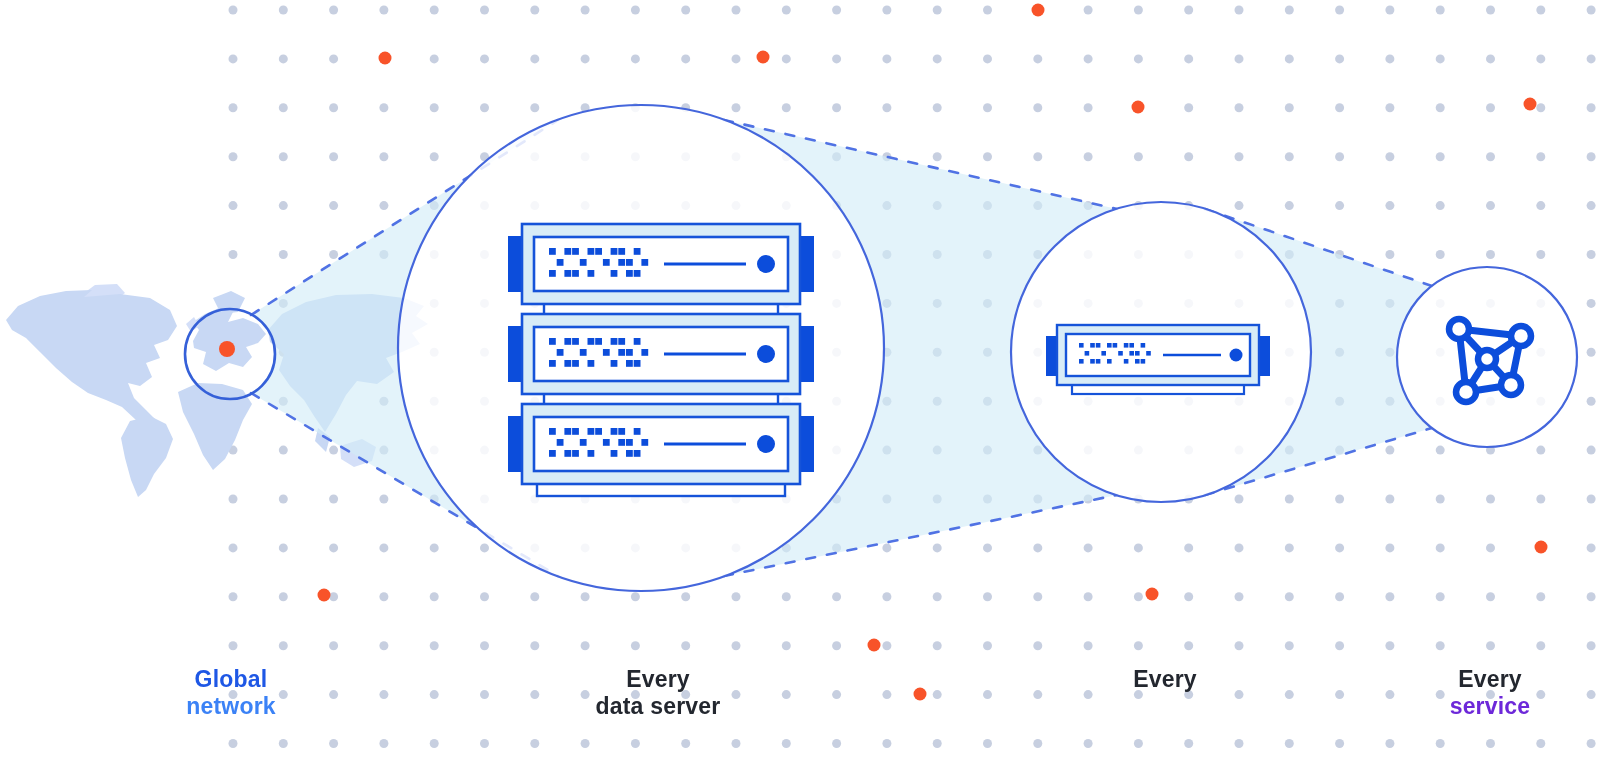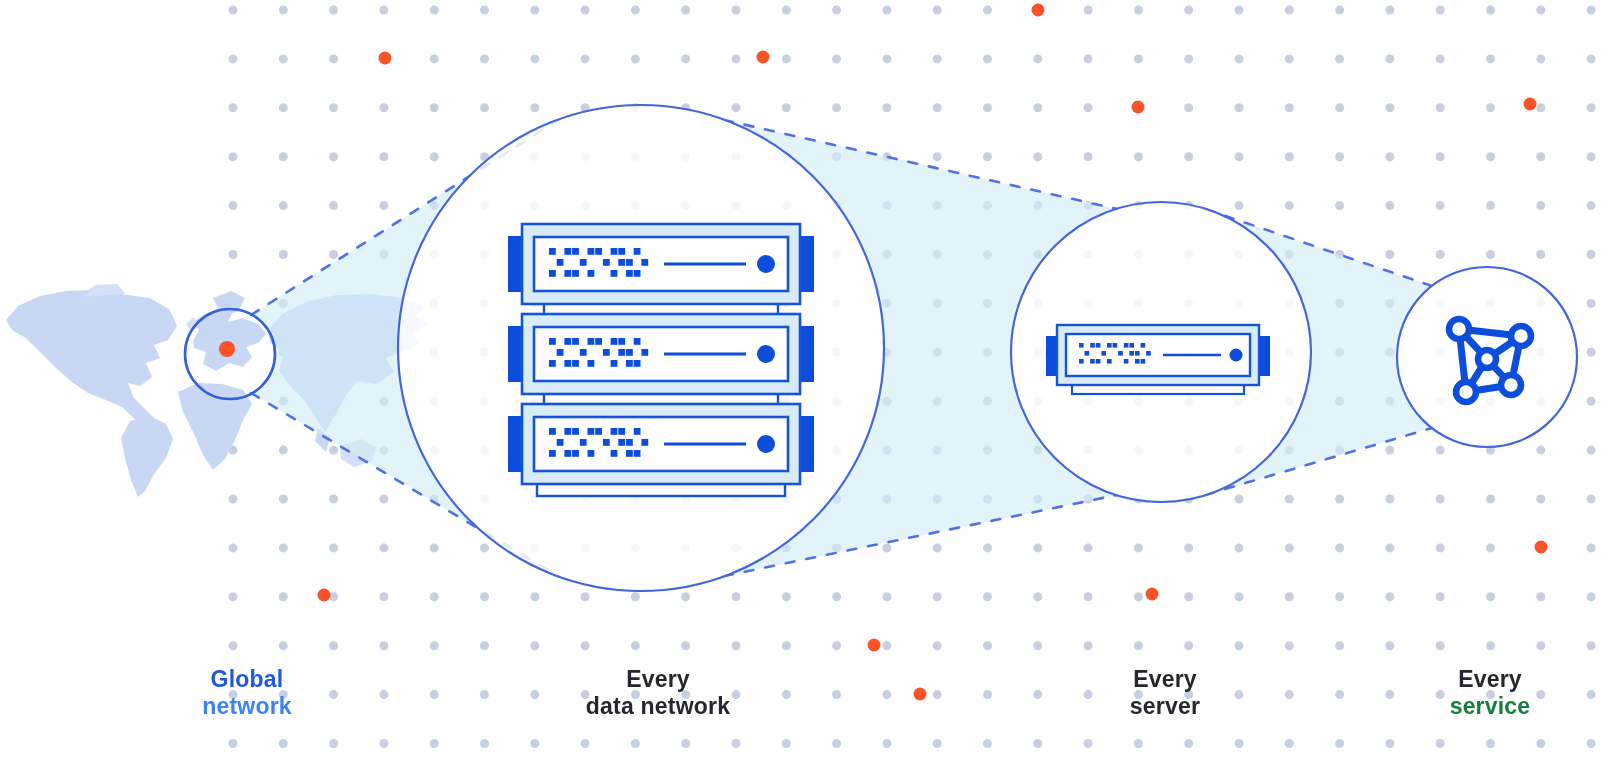--- a/index.html
+++ b/index.html
@@ -679,29 +679,28 @@
         <circle cx="1152" cy="594" r="6.5" fill="#f85329"></circle>
         <circle cx="1541" cy="547" r="6.5" fill="#f85329"></circle>
         <circle cx="874" cy="645" r="6.5" fill="#f85329"></circle>
         <circle cx="920" cy="694" r="6.5" fill="#f85329"></circle>
       </g>
     <g id="map-pin">
         <circle cx="227" cy="349" r="8" fill="#f85329"></circle>
       </g>
   </svg>
 
-  <div class="caption" style="left:117px">
+  <div class="caption" style="left:101px">
     <div style="color: rgb(30, 87, 229);">Global</div>
     <div style="color: #3b82f6;">network</div>
   </div>
   <div class="caption" style="left:528px">
     <div style="color: rgb(35, 39, 47);">Every</div>
-    <div style="color: rgb(35, 39, 47);">data network</div>
+    <div style="color: rgb(35, 39, 47);">data server</div>
   </div>
   <div class="caption" style="left:1035px">
     <div style="color: rgb(35, 39, 47);">Every</div>
-    <div style="color: rgb(35, 39, 47);">server</div>
   </div>
   <div class="caption" style="left:1360px">
     <div style="color: rgb(35, 39, 47);">Every</div>
-    <div style="color: #15803d;">service</div>
+    <div style="color: #6d28d9;">service</div>
   </div>
 </div>
 
 </body></html>

